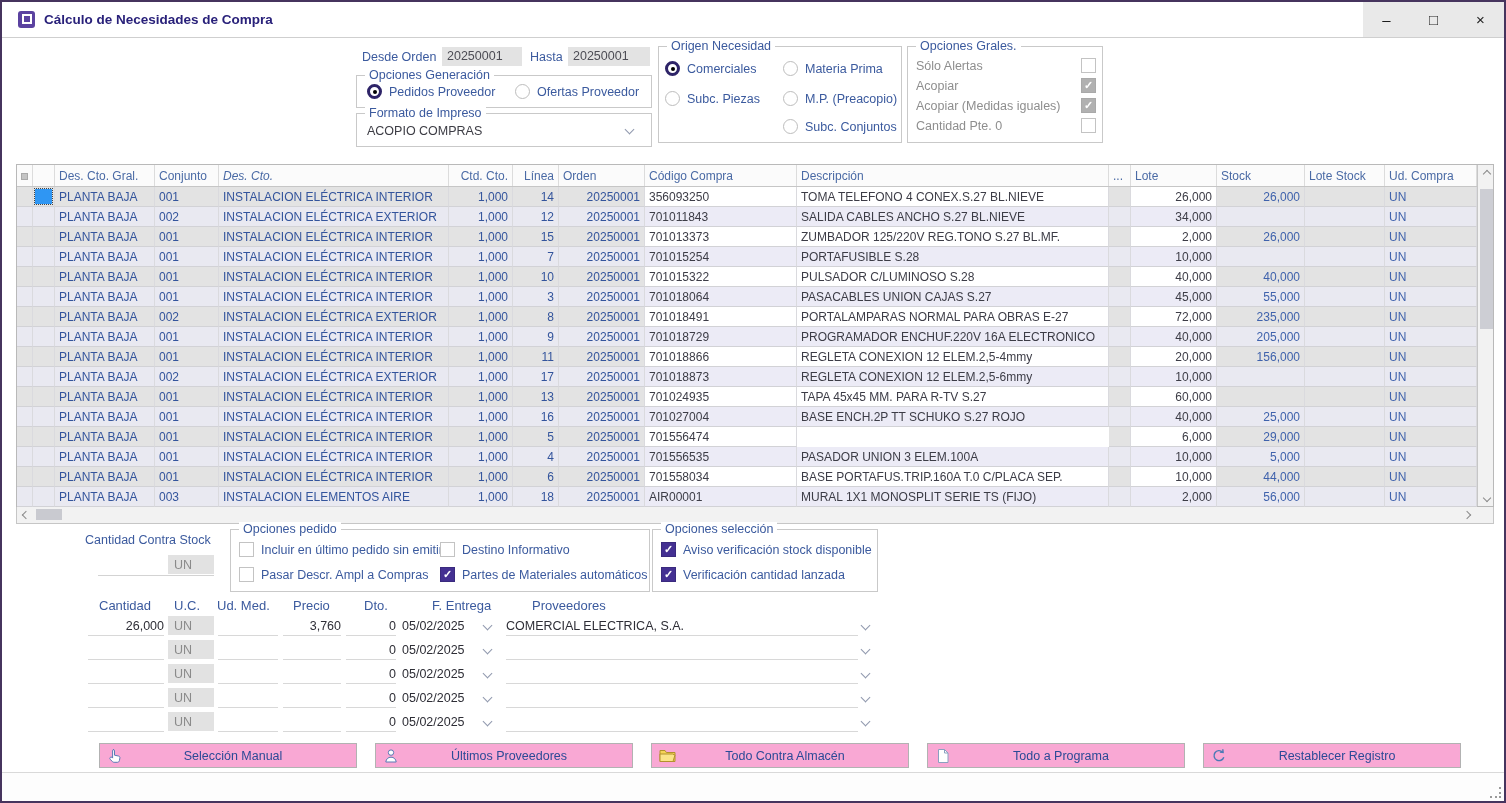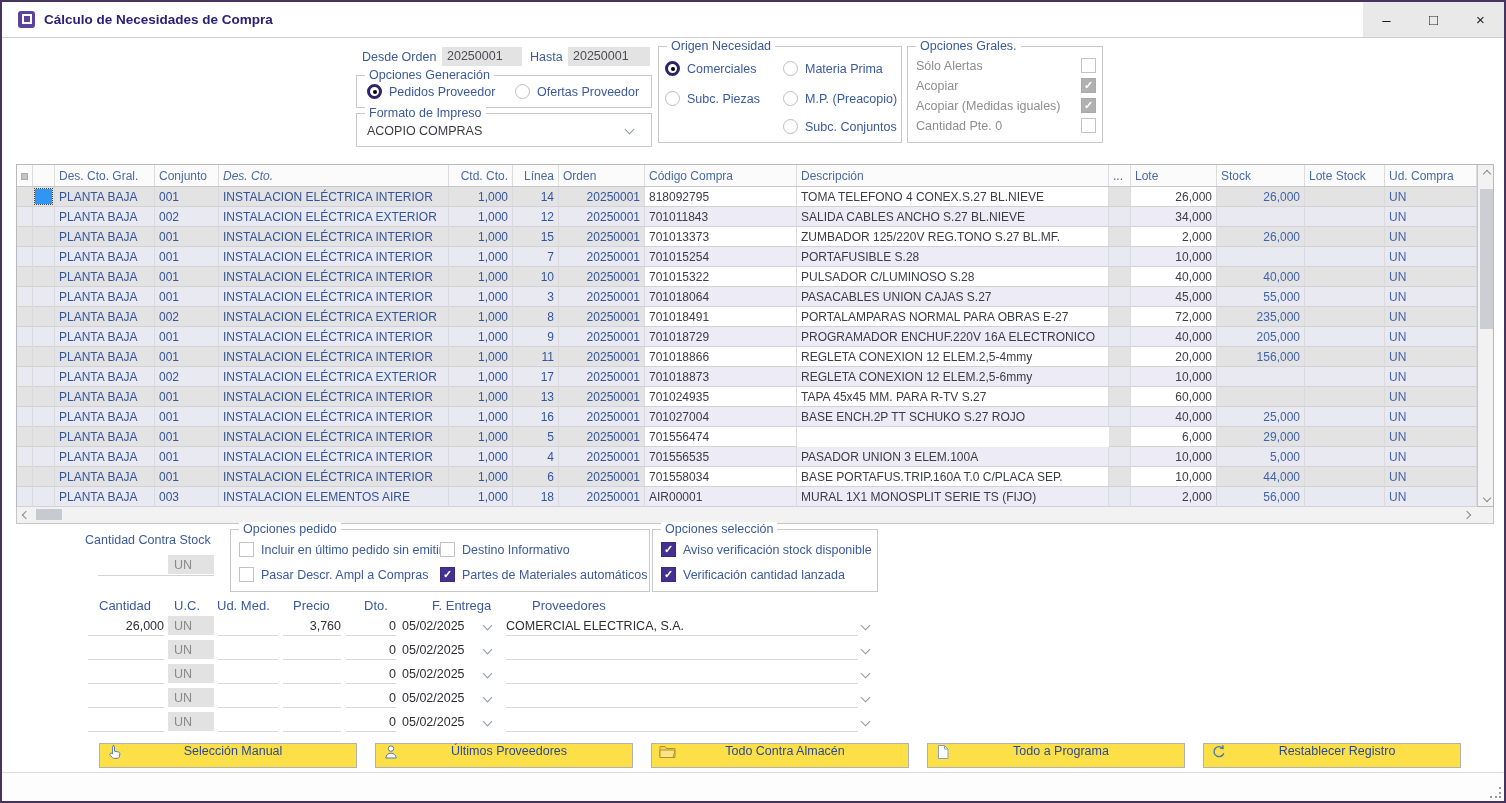--- a/index.html
+++ b/index.html
@@ -59,21 +59,21 @@
   .underline{position:absolute;border-bottom:1px solid #d3d3d3;height:19px;}
   .unbox{position:absolute;width:46px;height:19px;background:#e2e2e2;color:#8a8a8a;font-size:12.5px;
      display:flex;align-items:center;padding-left:6px;}
   .dhead{position:absolute;color:#3b5a9e;font-size:13px;white-space:nowrap;}
   .drow{position:absolute;left:0;height:24px;width:900px;}
   .dfield{position:absolute;top:0;height:20px;border-bottom:1px solid #d8d8d8;font-size:12.5px;color:#2e2e36;
      padding-top:3px;white-space:nowrap;overflow:hidden;}
   .dchev{position:absolute;top:6px;}
   
   .abtns{position:absolute;left:97px;top:741px;display:flex;gap:18px;}
-  .abtn{width:258px;height:25px;background:#fde047;border:1px solid #b2b2b2;display:flex;align-items:flex-start;
+  .abtn{width:258px;height:25px;background:#f9a8d4;border:1px solid #b2b2b2;display:flex;align-items:center;
      color:#2b4a96;font-size:12.5px;}
   .bicon{width:30px;display:flex;align-items:center;justify-content:center;flex:0 0 auto;}
   .blabel{flex:1;text-align:center;padding-right:20px;white-space:nowrap;}
   
   .statusline{position:absolute;left:0;top:770px;width:100%;height:29px;background:#fdfdfd;border-top:1px solid #d9d9d9;}
   .grip{position:absolute;right:3px;bottom:3px;width:11px;height:11px;
      border-right:2px dotted #9a9a9a;border-bottom:2px dotted #9a9a9a;}
 </style>
 </head>
 <body>
@@ -182,21 +182,21 @@
           <div class="td ro rowhdr" style="width: 16px;"></div>
           <div class="td ro selcol" style="width: 22px;">
             <div class="selbox"></div>
           </div>
           <div class="td ro t-blue" style="width: 100px;">PLANTA BAJA</div>
           <div class="td ro t-blue" style="width: 64px;">001</div>
           <div class="td ro t-blue" style="width: 230px;">INSTALACION ELÉCTRICA INTERIOR</div>
           <div class="td ro t-blue num" style="width: 64px;">1,000</div>
           <div class="td ro t-blue num" style="width: 46px;">14</div>
           <div class="td ro t-blue num" style="width: 86px;">20250001</div>
-          <div class="td ed t-dark" style="width: 152px;">818092795</div>
+          <div class="td ed t-dark" style="width: 152px;">356093250</div>
           <div class="td ed t-dark" style="width: 312px;">TOMA TELEFONO 4 CONEX.S.27 BL.NIEVE</div>
           <div class="td ro dots" style="width: 22px;"></div>
           <div class="td ed t-dark num" style="width: 86px;">26,000</div>
           <div class="td ro t-blue2 num" style="width: 88px;">26,000</div>
           <div class="td ro t-blue2 num" style="width: 80px;"></div>
           <div class="td ro t-blue2" style="width: 92px;">UN</div>
         </div>
         <div class="tr alt">
           <div class="td ro rowhdr" style="width: 16px;"></div>
           <div class="td ro selcol" style="width: 22px;"></div>

